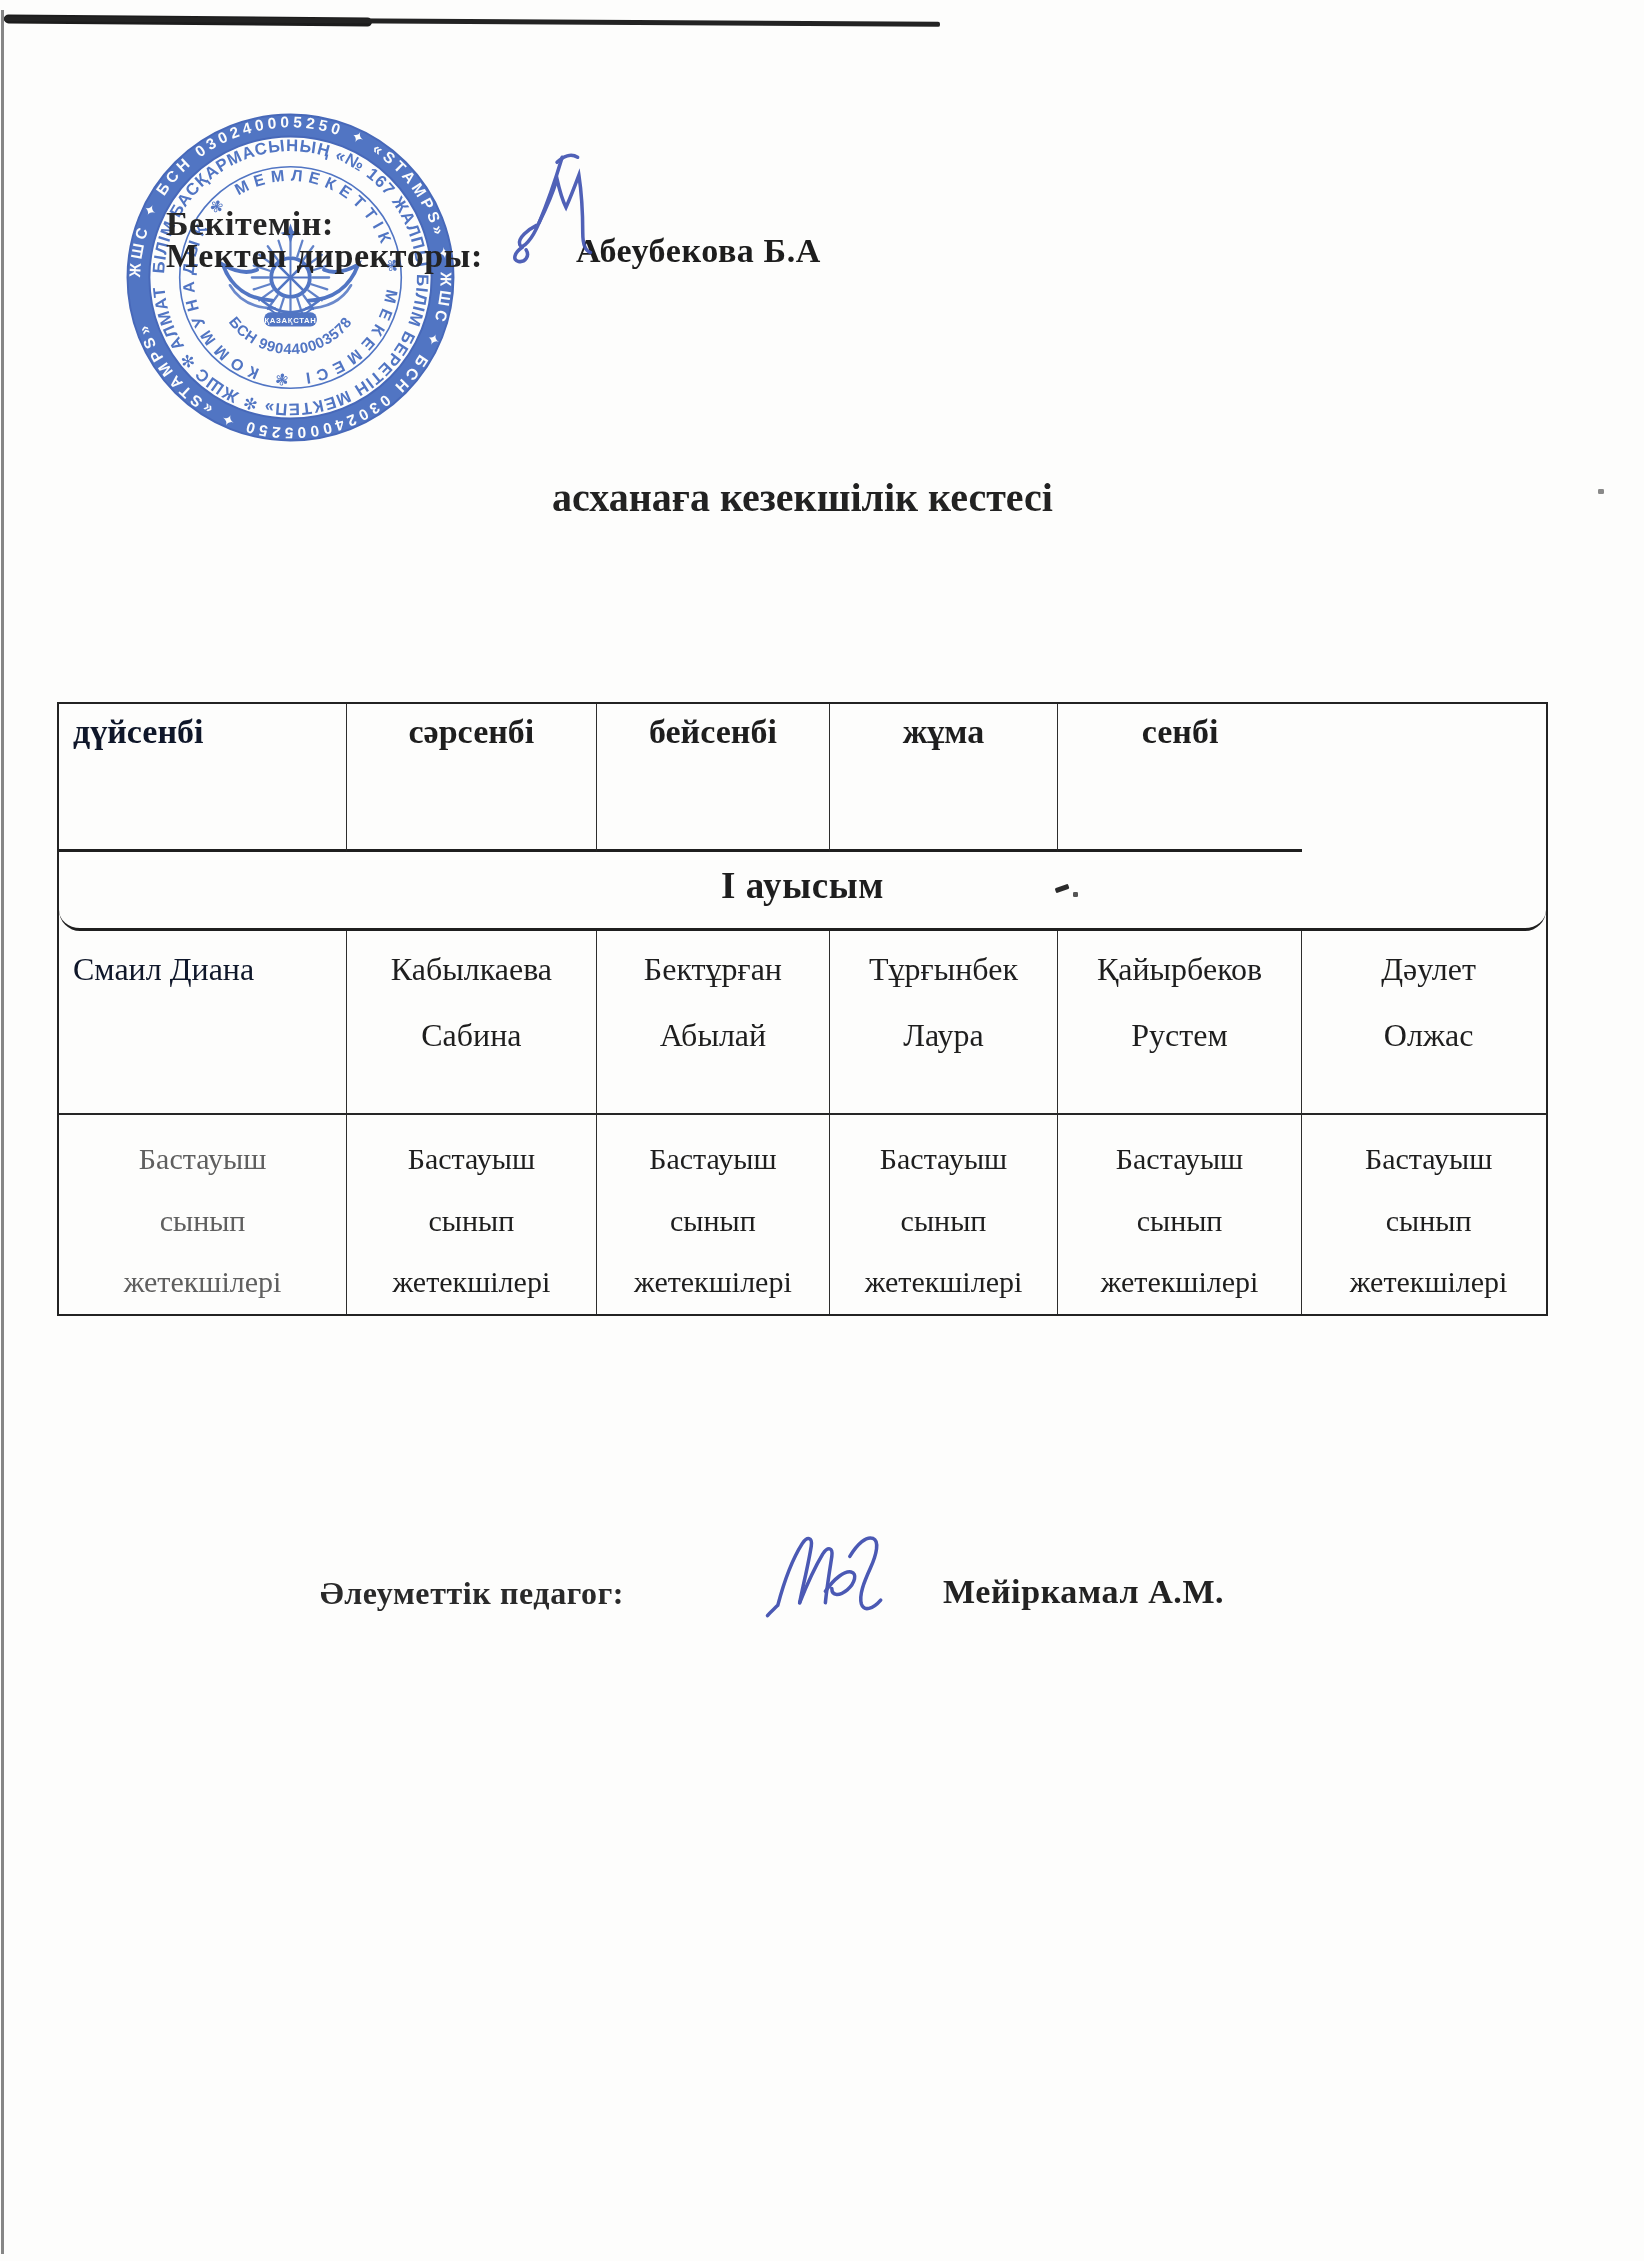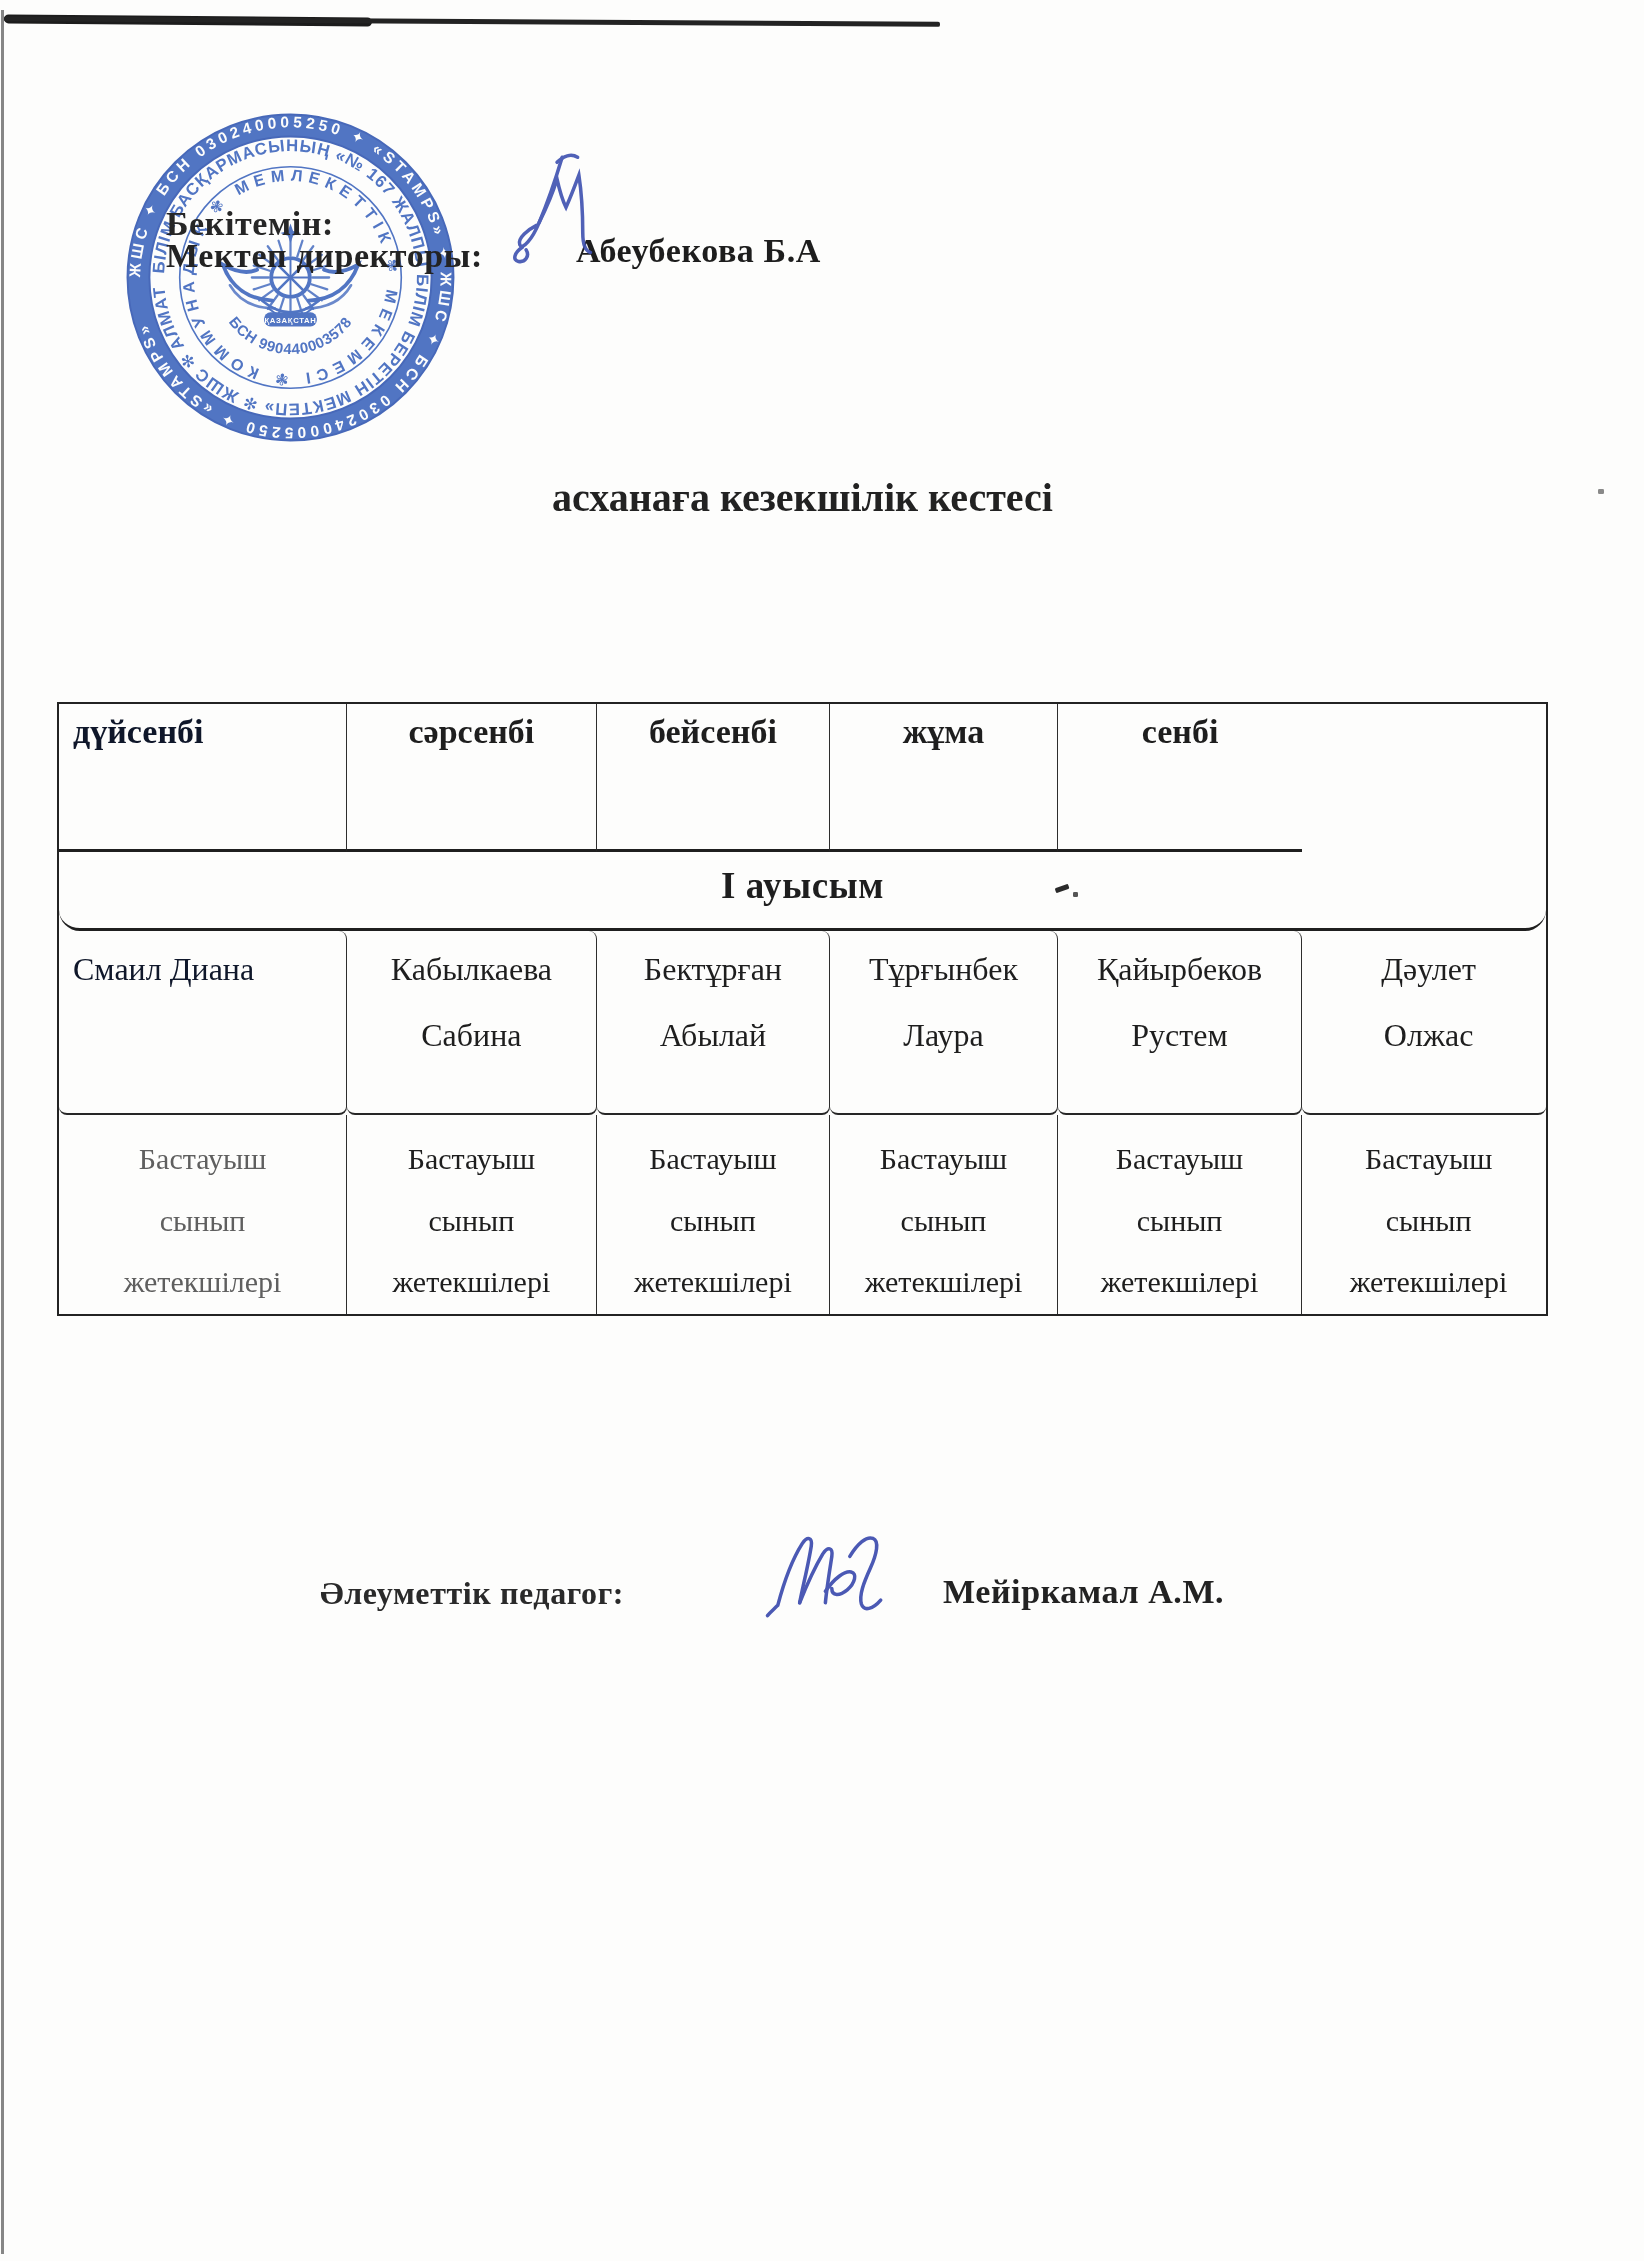--- a/index.html
+++ b/index.html
@@ -42,21 +42,21 @@
     position:absolute;left:57px;top:702px;width:1491px;height:614px;
     box-sizing:border-box;border:2.6px solid #232323;
     display:grid;
     grid-template-columns:448fr 388fr 363fr 354fr 380fr 379fr;
     grid-template-rows:148px 79px 184px auto;
   }
   .cell{box-sizing:border-box;overflow:hidden;}
   .vline{border-right:1.3px solid #2d2d2d;}
   .hcell{font-weight:bold;font-size:34px;text-align:center;padding-top:9px;border-bottom:3.2px solid #1f1f1f;}
   .shift-row{grid-column:1/-1;text-align:center;font-weight:bold;font-size:37px;padding-top:11.6px;border-bottom:3.2px solid #1f1f1f;letter-spacing:0.6px;border-radius:21px;}
-  .ncell{font-size:32px;text-align:center;padding-top:6.4px;line-height:2.05;border-bottom:2.6px solid #262626;white-space:pre-line;border-radius:8px;}
+  .ncell{font-size:32px;text-align:center;padding-top:6.4px;line-height:2.05;border-bottom:2.6px solid #262626;white-space:pre-line;}
   .dcell{font-size:30px;text-align:center;padding-top:13px;line-height:2.05;white-space:pre-line;}
   .faded{color:#0f172a;filter:blur(0.3px);}
   .semi-faded{color:#5f5f5f;filter:blur(0.2px);}
   .align-left{text-align:left;padding-left:14px;}
   .align-left-sm{text-align:center;padding-left:9px;}
   
   .footer-label{position:absolute;left:320px;top:1575px;font-size:32px;font-weight:bold;letter-spacing:0.6px;color:#2a2a2a;}
   .footer-name{position:absolute;left:943px;top:1573px;font-size:34px;font-weight:bold;letter-spacing:0.6px;color:#222;}
 </style>
 </head>

